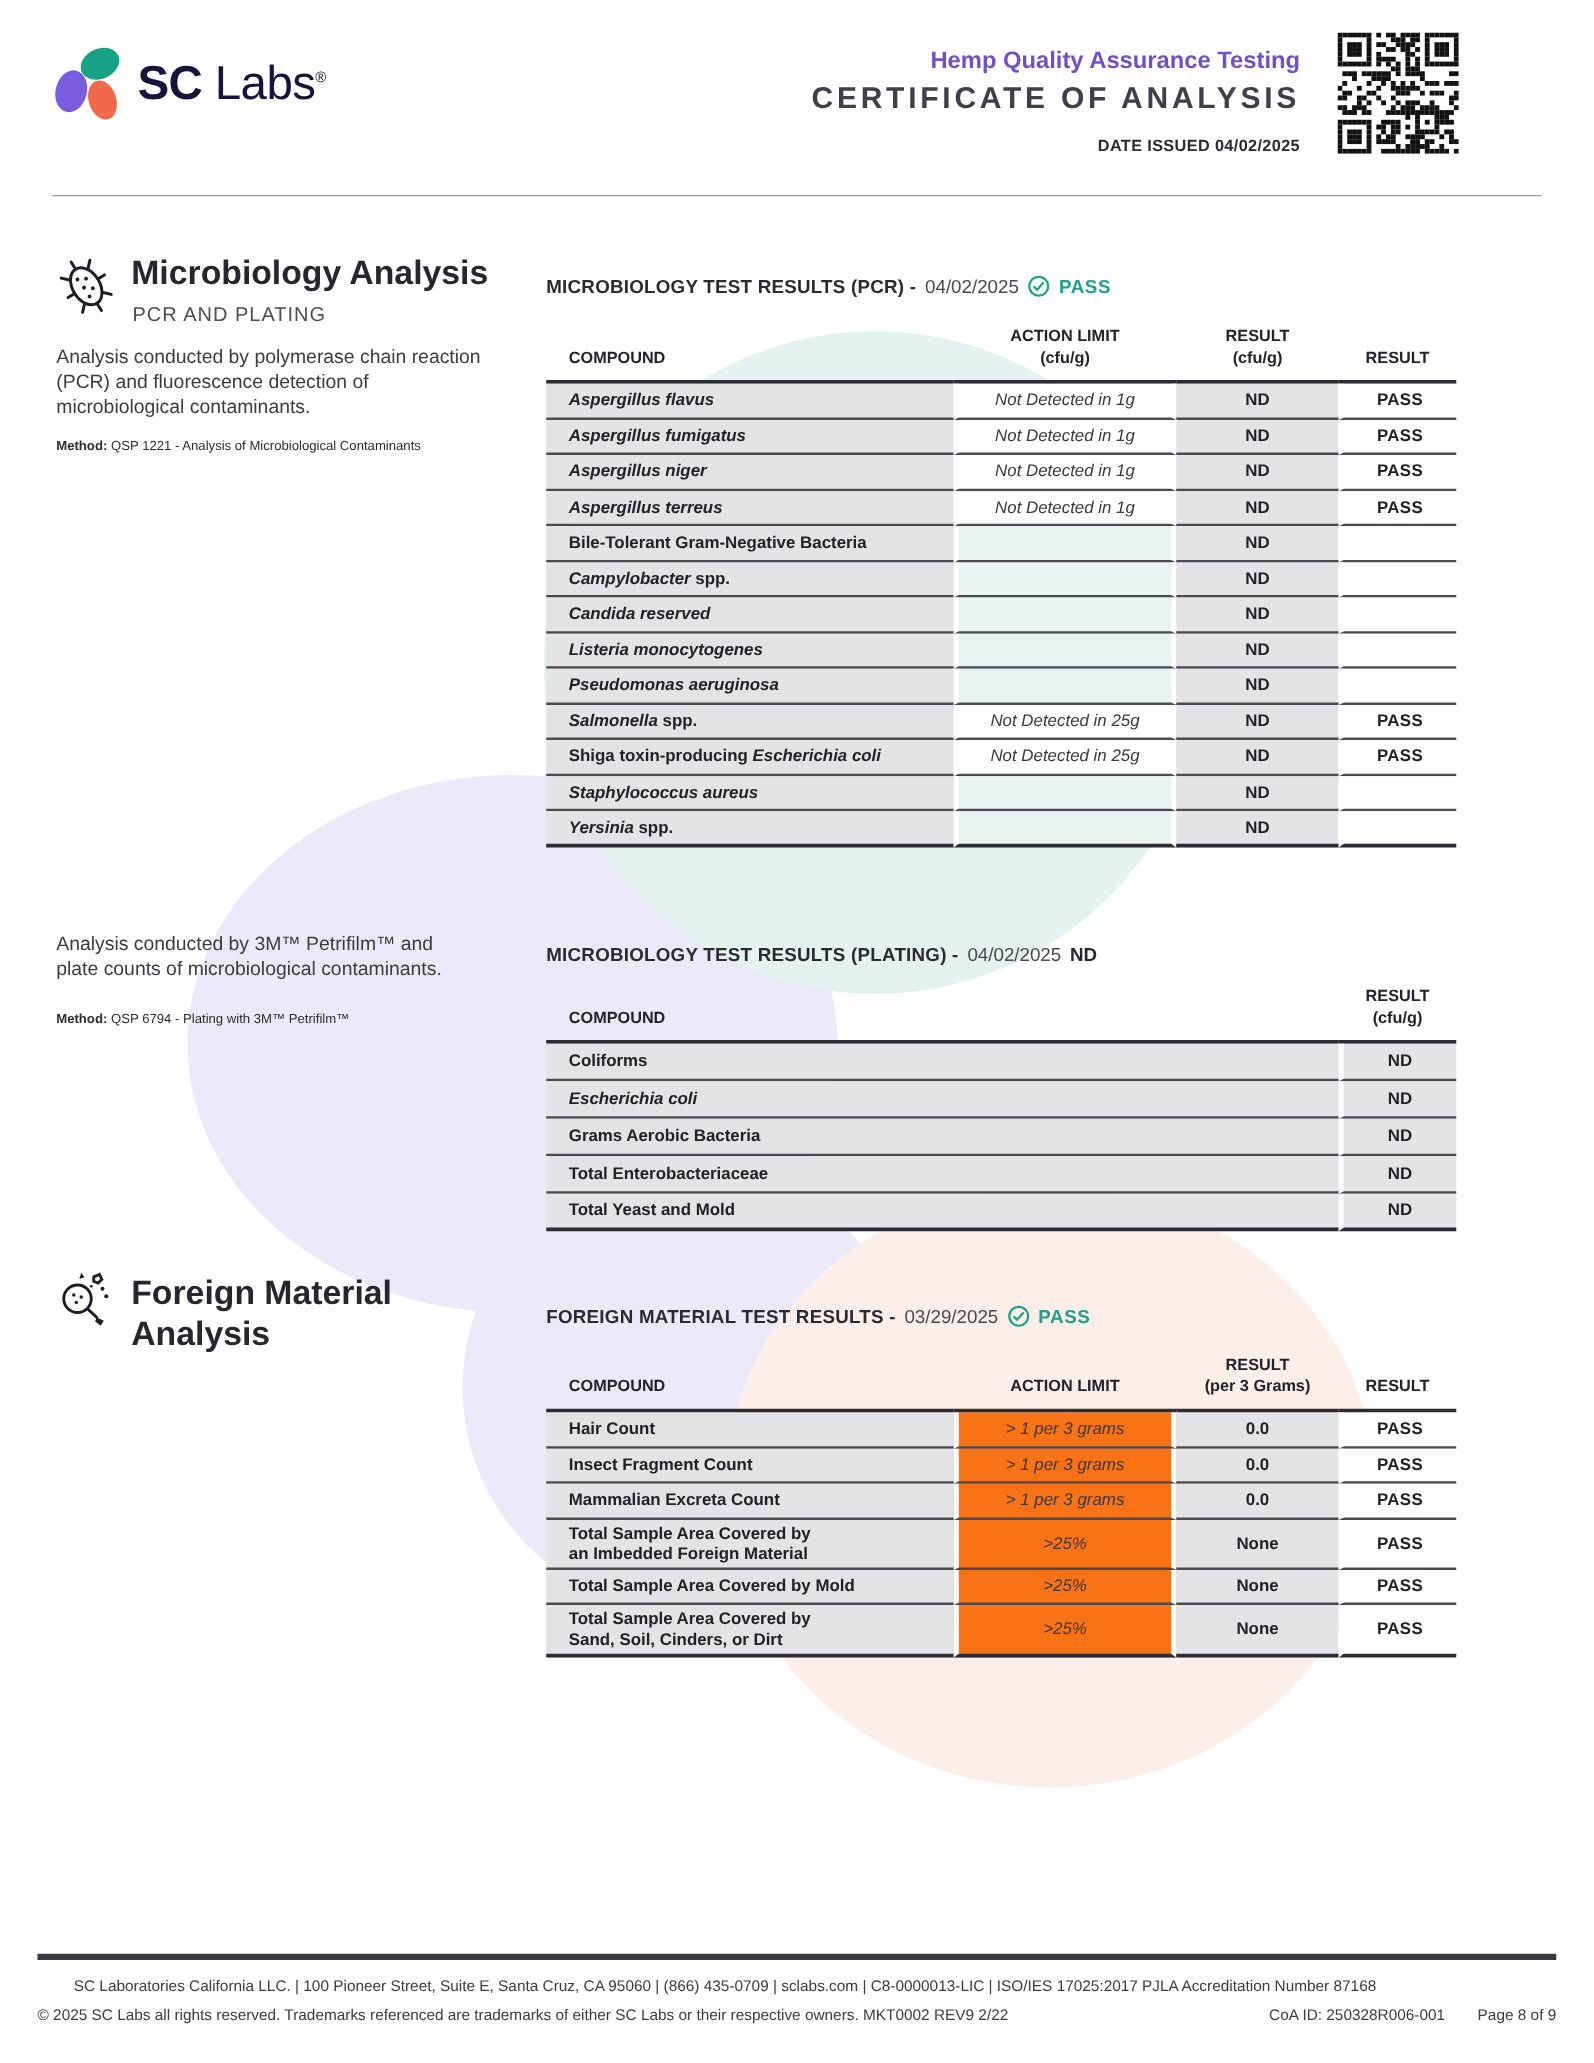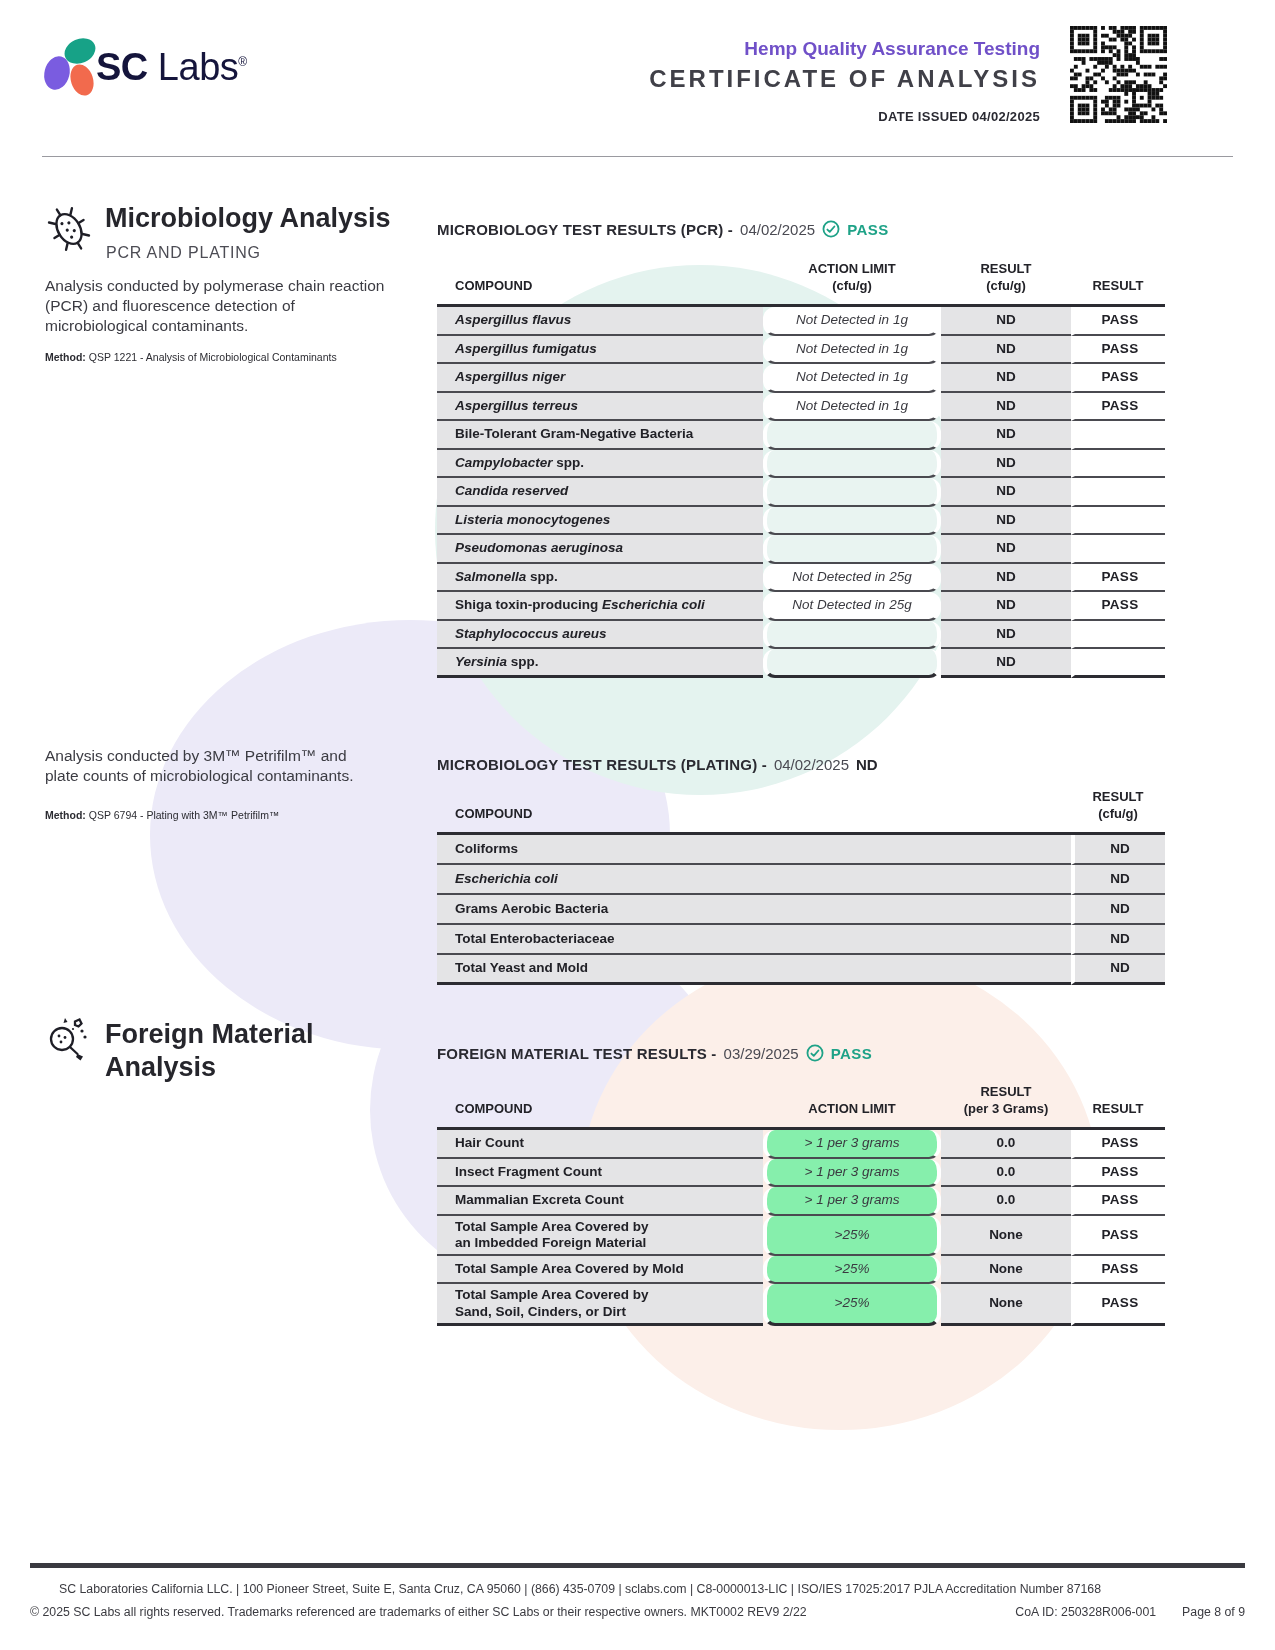--- a/index.html
+++ b/index.html
@@ -11,21 +11,21 @@
   }
   .blob { position:absolute; border-radius:50%; z-index:0; }
   .blob-lavender-a { left:150px; top:620px; width:520px; height:430px; background:#eceaf8; }
   .blob-lavender-b { left:370px; top:930px; width:360px; height:360px; background:#eceaf8; }
   .blob-peach      { left:580px; top:950px; width:520px; height:480px; background:#fcefe9; }
   .blob-teal       { left:435px; top:265px; width:530px; height:530px; background:#e4f3ef; }
   .layer { position:absolute; z-index:1; }
 
   
   .logo-mark { left:40px; top:36px; }
-  .wordmark { left:96px; top:46px; font-size:38px; color:#15153c; letter-spacing:-0.5px; }
+  .wordmark { left:110px; top:46px; font-size:38px; color:#15153c; letter-spacing:-0.5px; }
   .wordmark .sc { font-weight:bold; }
   .wordmark .labs { font-weight:normal; }
   .wordmark sup { font-size:12px; }
   .head-right { right:235px; top:38px; width:620px; text-align:right; }
   .hq-title { font-size:19px; font-weight:bold; color:#7050c8; }
   .cert { font-size:24px; letter-spacing:3px; color:#404048; font-weight:bold; margin-top:5px; }
   .date-issued { font-size:13px; font-weight:bold; color:#2a2a32; margin-top:16px; letter-spacing:.3px; }
   .qr-box { left:1070px; top:26px; width:97px; height:97px; }
   .top-rule { left:42px; top:156px; width:1191px; height:1px; background:#9a9aa0; }
 
@@ -52,23 +52,23 @@
     line-height:1.3; text-align:center; white-space:pre-line; border-bottom:3px solid #2c2c32; color:#222228;
   }
   .coa th.h-compound { text-align:left; padding-left:18px; }
   .coa td {
     height:28.5px; padding:3px 8px; font-size:13.5px; line-height:1.2;
     border-bottom:2px solid #4a4a50; vertical-align:middle;
   }
   .coa tr:last-child td { border-bottom:3px solid #2c2c32; }
   .coa td.c-compound { background:#e4e4e6; font-weight:bold; text-align:left; padding-left:18px; white-space:pre-line; color:#212127; }
   .coa td.c-action { background:#fff; text-align:center; font-style:italic; color:#3a3a40;
-    border-left:4px solid #fff; border-right:4px solid #fff;border-radius:12px; }
+    border-left:4px solid #fff; border-right:4px solid #fff; }
   .coa td.c-action-empty { background:#e9f4f1; }
-  .coa td.c-action-pink { background:#86efac; }
+  .coa td.c-action-pink { background:#f97316; }
   .coa td.c-result { background:#e4e4e6; text-align:center; font-weight:bold; color:#212127; }
   .coa td.c-plating-result { border-left:4px solid #fff; }
   .coa td.c-status { background:#fff; text-align:center; font-weight:bold; letter-spacing:.3px;
     border-left:4px solid #fff; color:#212127; }
   .coa .it { font-style:italic; }
   #plating-table td { height:30px; }
 
   
   .footer-bar { left:30px; top:1563px; width:1215px; height:5px; background:#3a3a40; }
   .footer-l1 { left:30px; top:1582px; width:1215px; font-size:12.3px; color:#3b3b41; white-space:nowrap;margin-left:29px; }

